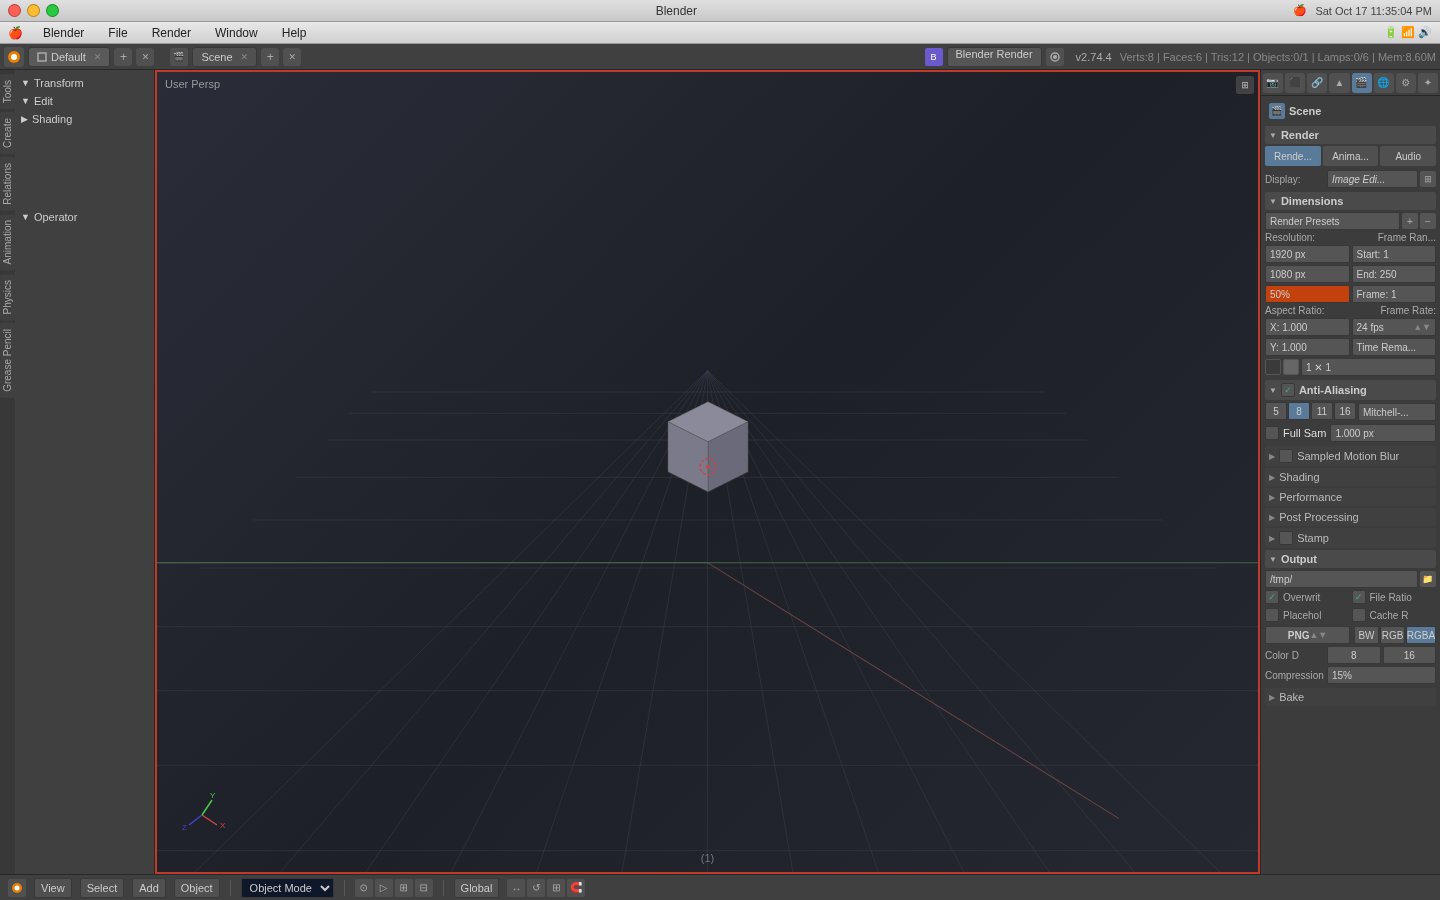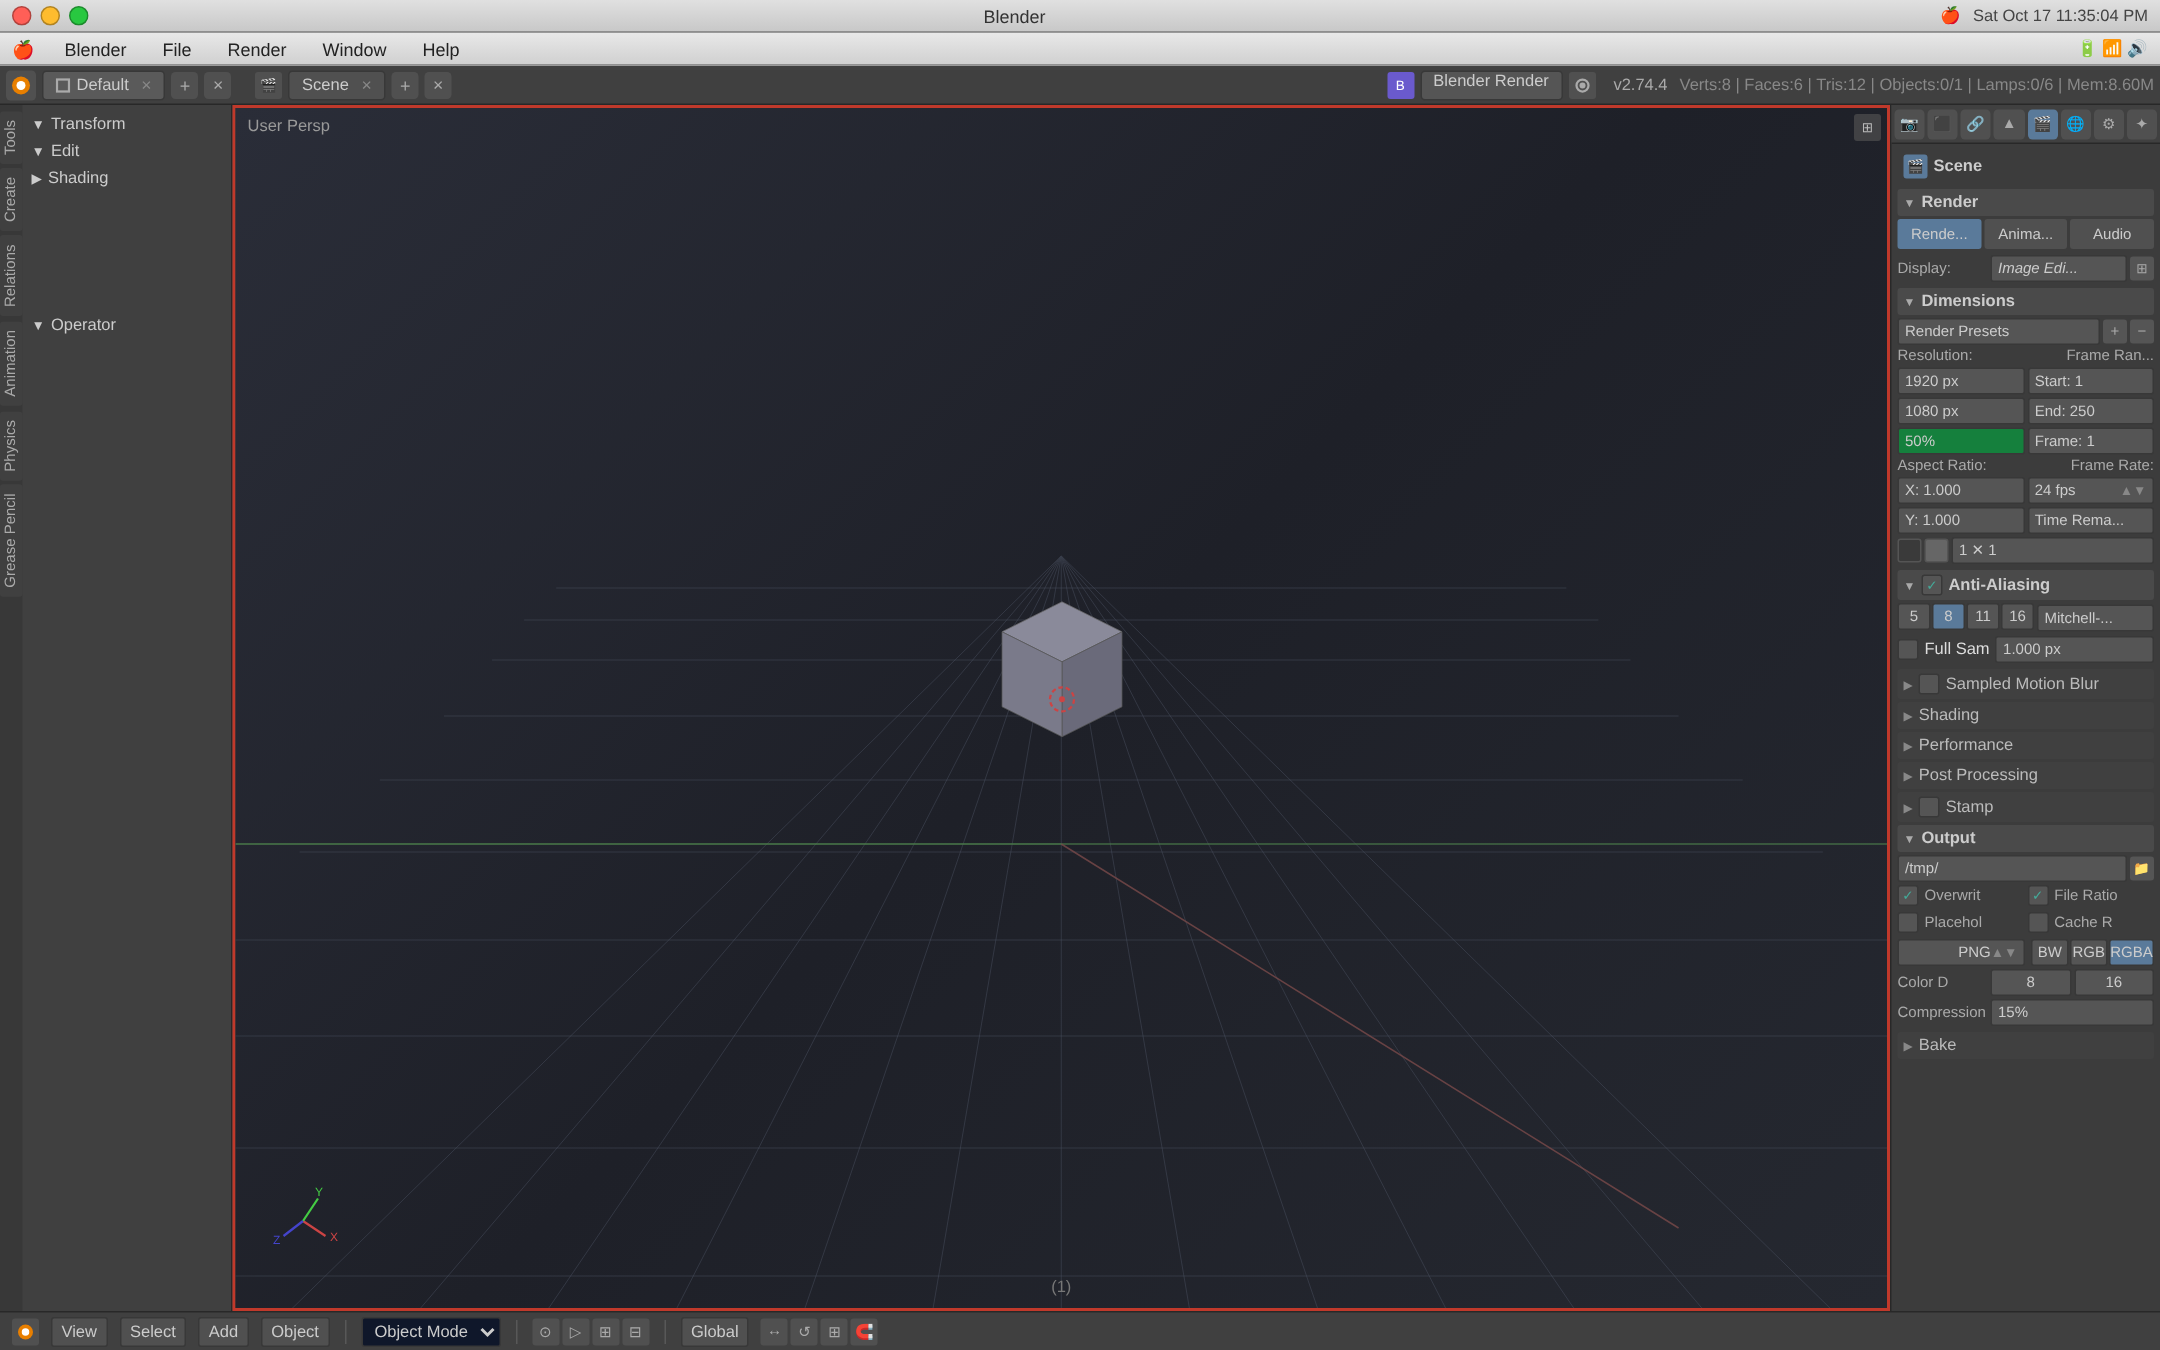--- a/index.html
+++ b/index.html
@@ -701,21 +701,21 @@
           <div class="rpanel-field" style="flex:1;">1920 px</div>
           <div class="rpanel-field" style="flex:1;">Start: 1</div>
         </div>
 
         <div class="rpanel-row">
           <div class="rpanel-field" style="flex:1;">1080 px</div>
           <div class="rpanel-field" style="flex:1;">End: 250</div>
         </div>
 
         <div class="rpanel-row">
-          <div class="rpanel-field" style="flex:1;background:#15803d;">50%</div>
+          <div class="rpanel-field" style="flex:1;background:#c2410c;">50%</div>
           <div class="rpanel-field" style="flex:1;">Frame: 1</div>
         </div>
 
         <div class="rpanel-row">
           <span class="rpanel-label">Aspect Ratio:</span>
           <span style="flex:1;font-size:10px;color:#aaa;text-align:right;">Frame Rate:</span>
         </div>
 
         <div class="rpanel-row">
           <div class="rpanel-field" style="flex:1;">X: 1.000</div>
@@ -815,21 +815,21 @@
             <div class="rpanel-checkbox"></div>
             <span style="font-size:10px;color:#aaa;">Placehol</span>
           </div>
           <div class="checkbox-row" style="flex:1;">
             <div class="rpanel-checkbox"></div>
             <span style="font-size:10px;color:#aaa;">Cache R</span>
           </div>
         </div>
 
         <div class="rpanel-row">
-          <div class="rpanel-field" style="flex:1;display:flex;align-items:center;justify-content:flex-end;">
+          <div class="rpanel-field" style="flex:1;display:flex;align-items:center;justify-content:center;font-weight:bold;">
             <span>PNG</span>
             <span style="font-size:9px;color:#888;">▲▼</span>
           </div>
           <div style="display:flex;gap:1px;margin-left:2px;">
             <div class="rpanel-btn" style="width:22px;">BW</div>
             <div class="rpanel-btn" style="width:28px;">RGB</div>
             <div class="rpanel-btn" style="width:30px;background:#5a7a9a;">RGBA</div>
           </div>
         </div>
 

